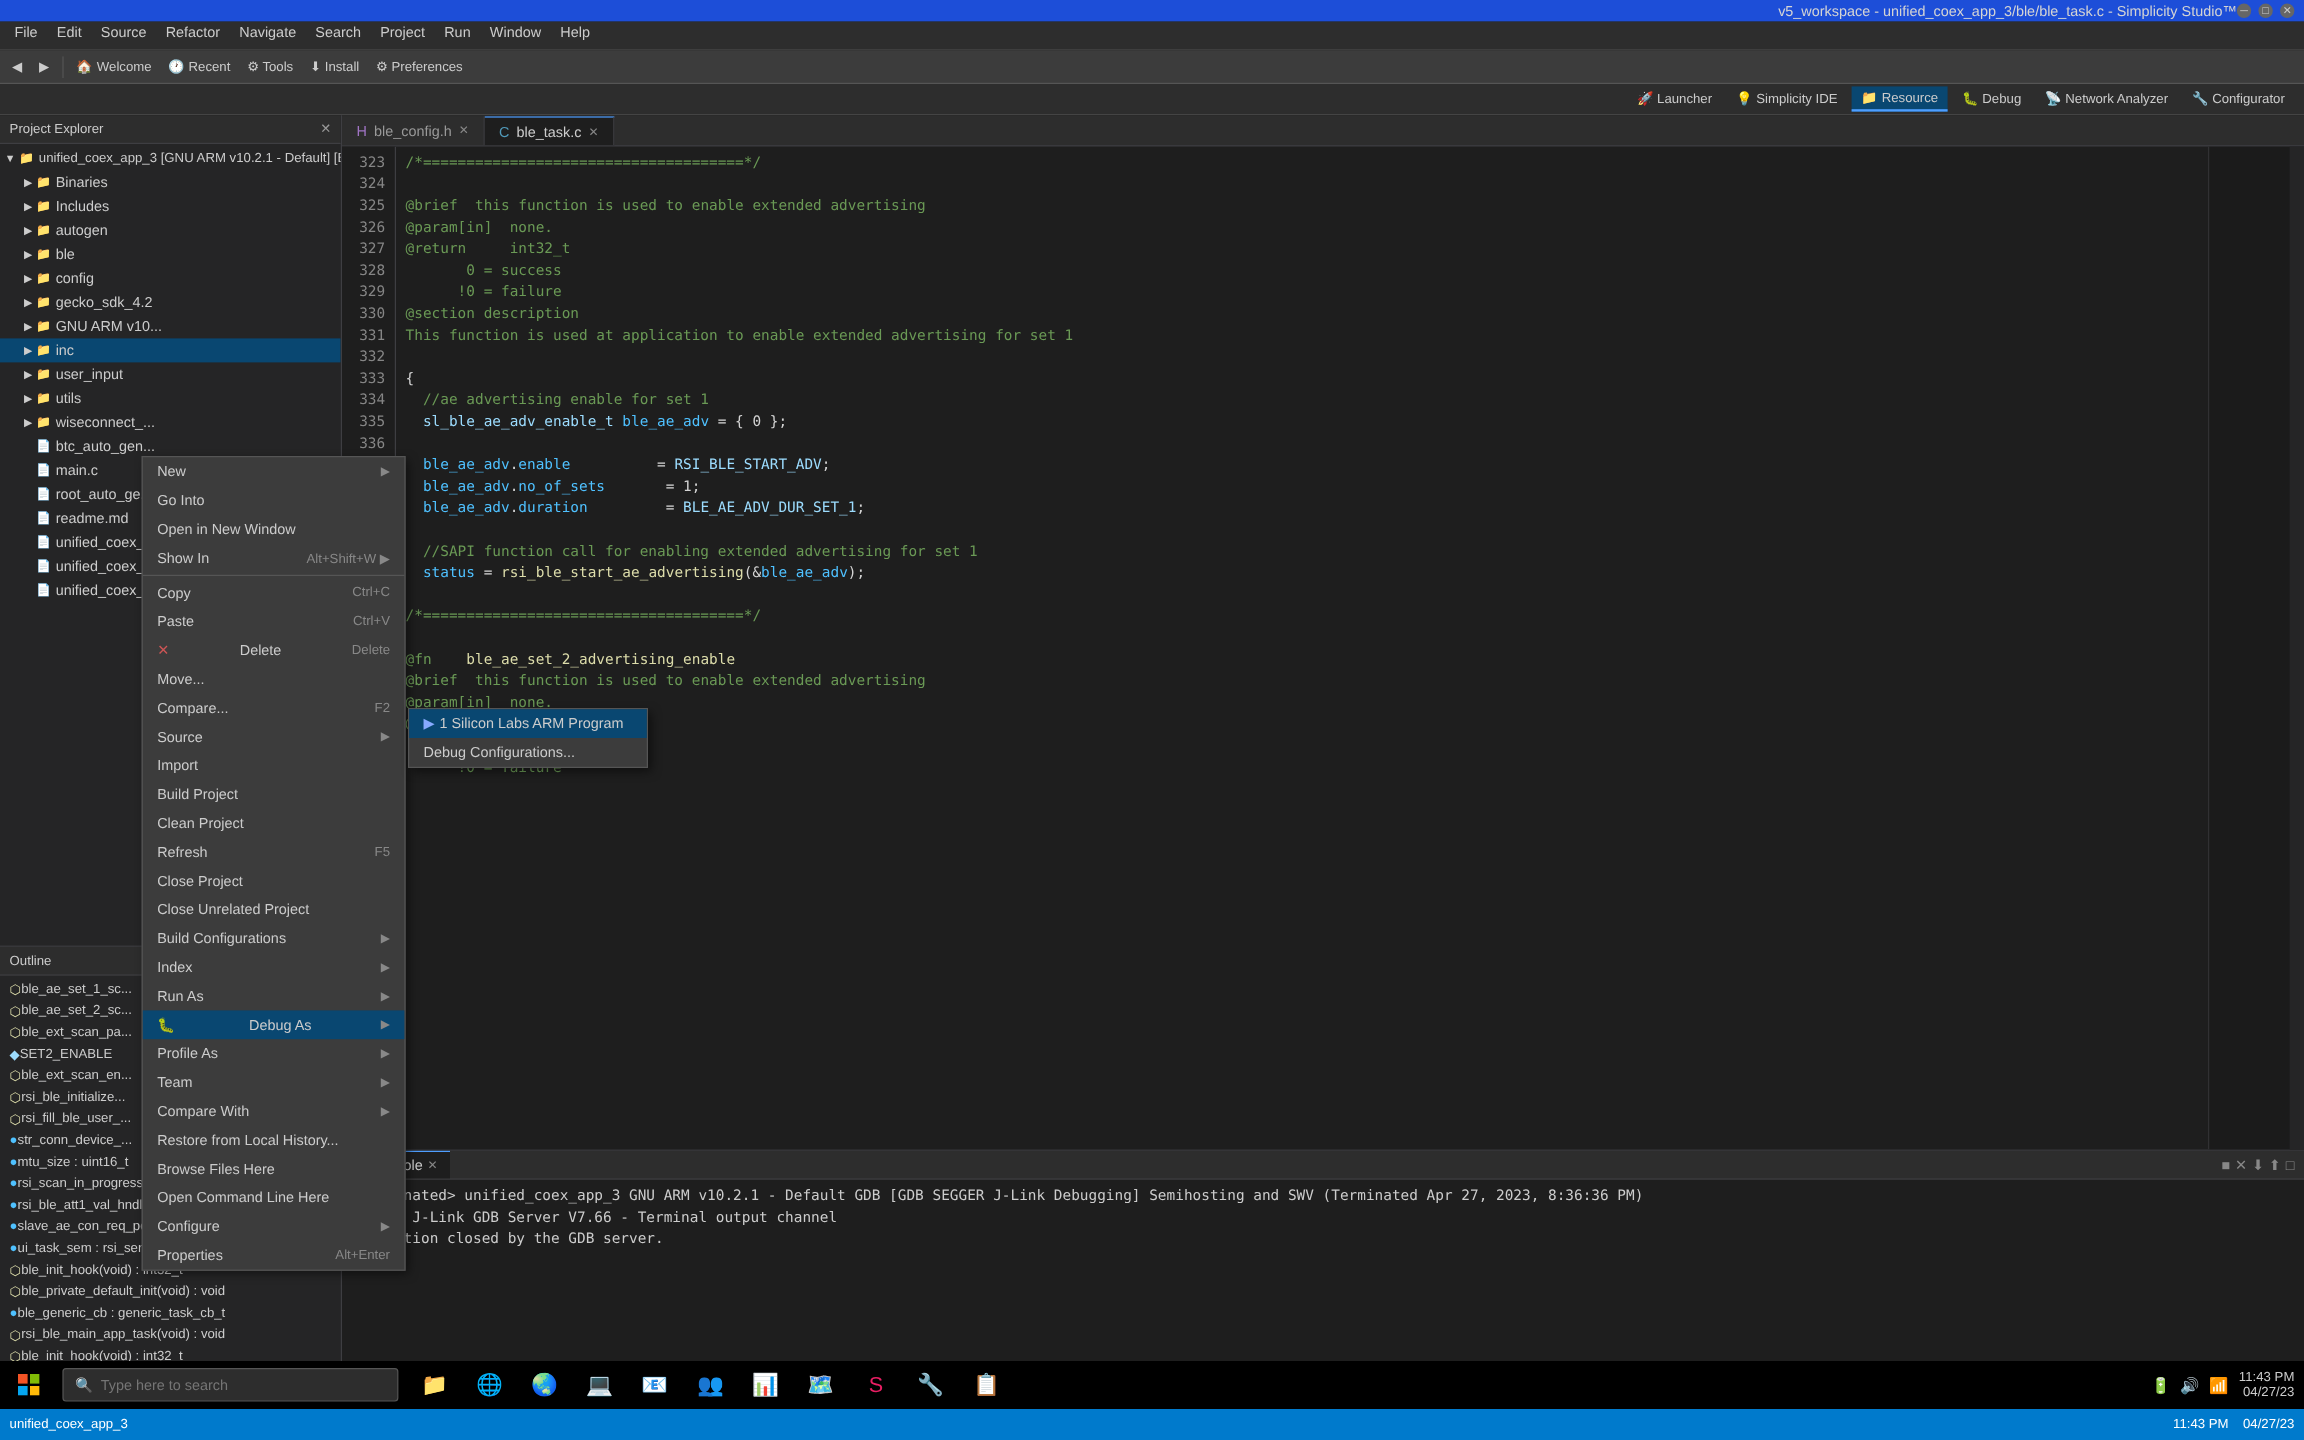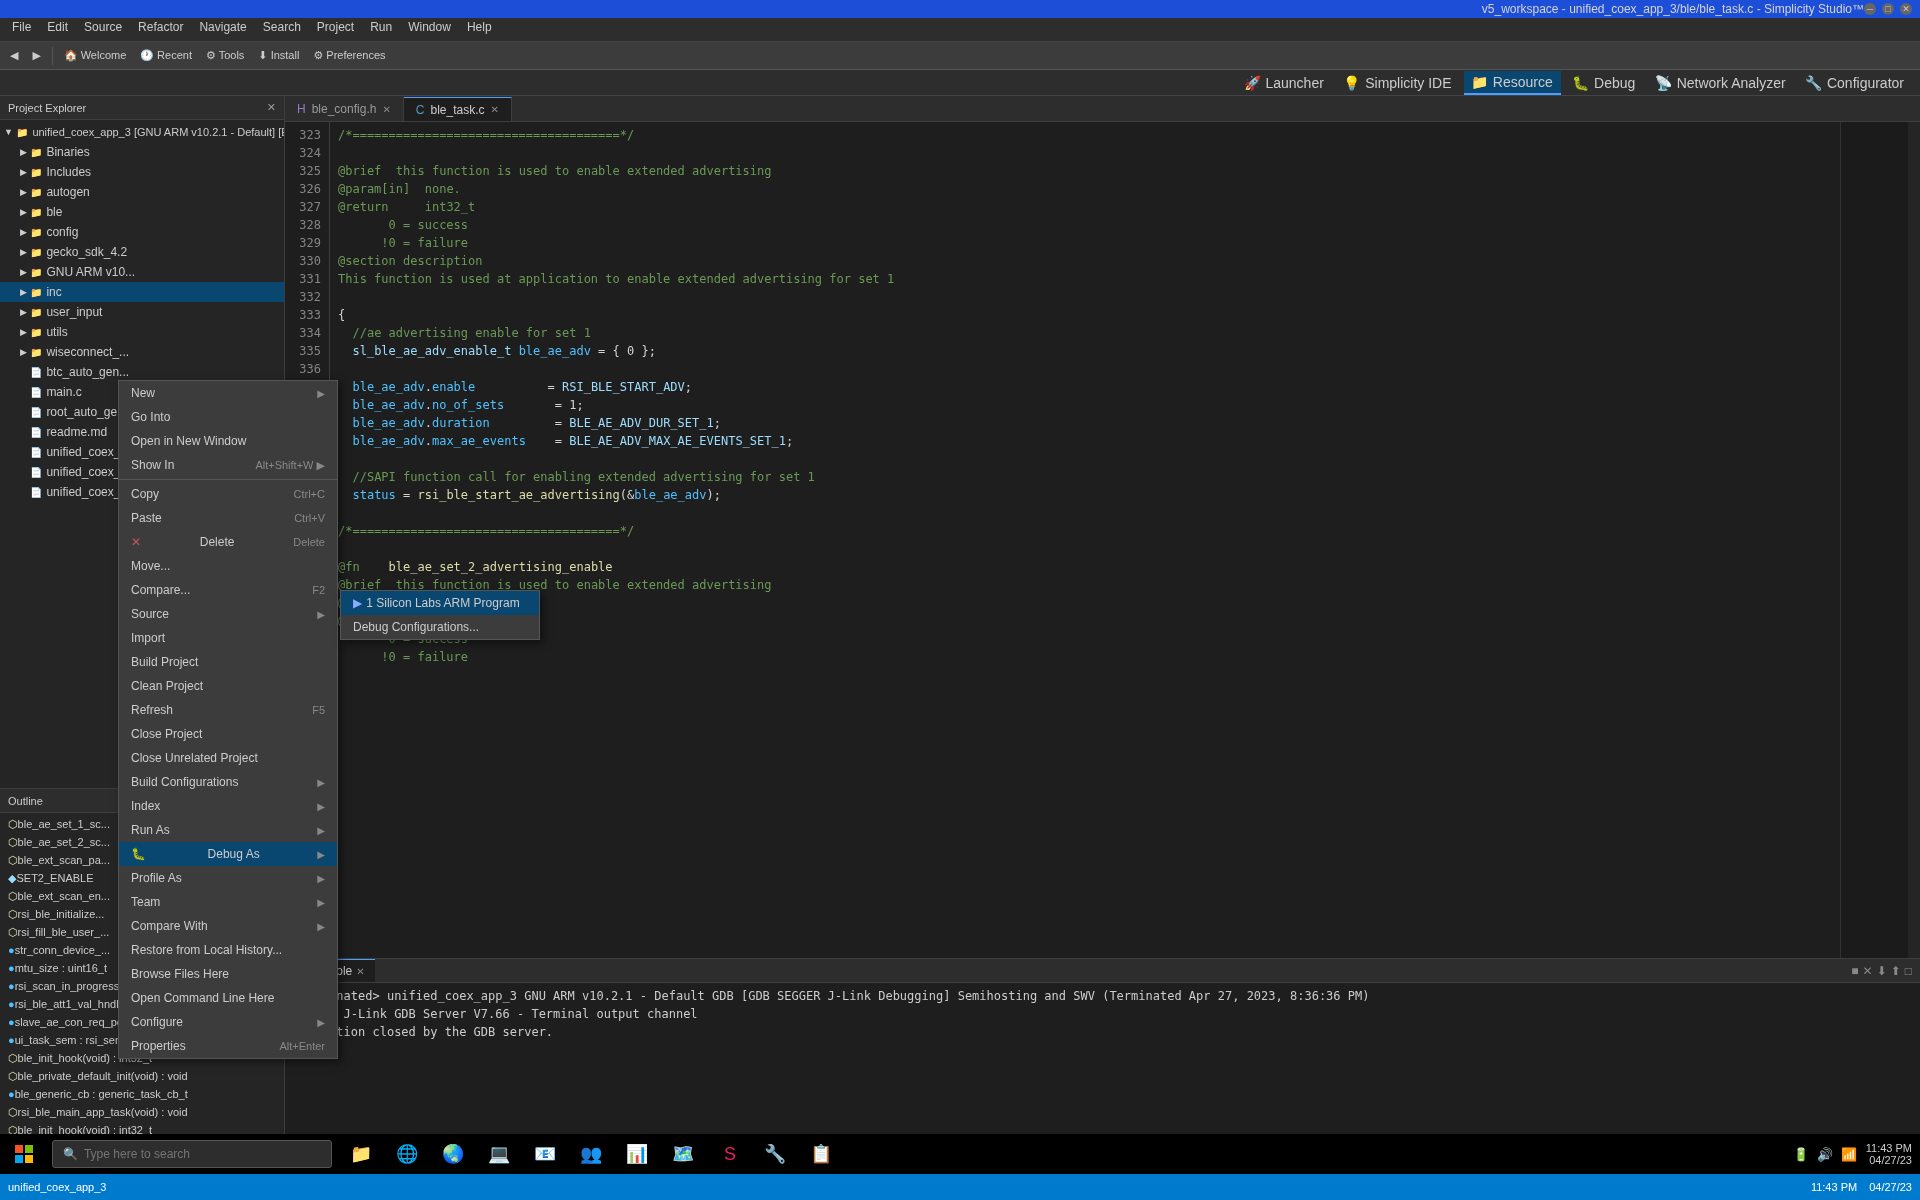--- a/index.html
+++ b/index.html
@@ -14,21 +14,21 @@
     #menu-bar { background: #2d2d2d; height: 24px; display: flex; align-items: flex-start; padding: 0 4px; border-bottom: 1px solid #444; }
     .menu-item { padding: 2px 8px; color: #cccccc; font-size: 12px; cursor: pointer; }
 
     
     #toolbar { background: #3c3c3c; height: 28px; display: flex; align-items: center; padding: 0 4px; border-bottom: 1px solid #555; gap: 2px; }
     .toolbar-btn { padding: 2px 6px; color: #cccccc; font-size: 11px; cursor: pointer; display: flex; align-items: center; gap: 3px; }
     .toolbar-separator { width: 1px; height: 18px; background: #555; margin: 0 3px; }
 
     
     #perspective-bar { background: #2d2d2d; height: 26px; display: flex; align-items: center; padding: 0 8px; border-bottom: 1px solid #444; justify-content: flex-end; gap: 4px; }
-    .perspective-item { padding: 3px 8px; color: #cccccc; font-size: 14px; cursor: pointer; display: flex; align-items: center; gap: 3px; }
+    .perspective-item { padding: 3px 8px; color: #cccccc; font-size: 11px; cursor: pointer; display: flex; align-items: center; gap: 3px; }
     .perspective-item.active { background: #094771; border-bottom: 2px solid #4e9eff; }
 
     
     #main-layout { display: flex; height: calc(1200px - 102px - 26px); }
 
     
     #left-panel { width: 285px; background: #252526; border-right: 1px solid #3e3e42; display: flex; flex-direction: column; }
 
     
     #project-explorer { flex: 1; overflow: hidden; display: flex; flex-direction: column; }
@@ -425,21 +425,20 @@
         <div class="code-line"><span class="cm">@section description</span></div>
         <div class="code-line"><span class="cm">This function is used at application to enable extended advertising for set 1</span></div>
         <div class="code-line">&nbsp;</div>
         <div class="code-line">{</div>
         <div class="code-line">&nbsp;&nbsp;<span class="cm">//ae advertising enable for set 1</span></div>
         <div class="code-line">&nbsp;&nbsp;<span class="macro">sl_ble_ae_adv_enable_t</span> <span class="param">ble_ae_adv</span> = { 0 };</div>
         <div class="code-line">&nbsp;</div>
         <div class="code-line">&nbsp;&nbsp;<span class="param">ble_ae_adv</span>.<span class="param">enable</span>&nbsp;&nbsp;&nbsp;&nbsp;&nbsp;&nbsp;&nbsp;&nbsp;&nbsp;&nbsp;= <span class="macro">RSI_BLE_START_ADV</span>;</div>
         <div class="code-line">&nbsp;&nbsp;<span class="param">ble_ae_adv</span>.<span class="param">no_of_sets</span>&nbsp;&nbsp;&nbsp;&nbsp;&nbsp;&nbsp;&nbsp;= 1;</div>
         <div class="code-line">&nbsp;&nbsp;<span class="param">ble_ae_adv</span>.<span class="param">duration</span>&nbsp;&nbsp;&nbsp;&nbsp;&nbsp;&nbsp;&nbsp;&nbsp;&nbsp;= <span class="macro">BLE_AE_ADV_DUR_SET_1</span>;</div>
-        <div class="code-line">&nbsp;&nbsp;<span class="param">ble_ae_adv</span>.<span class="param">max_ae_events</span>&nbsp;&nbsp;&nbsp;&nbsp;= <span class="macro">BLE_AE_ADV_MAX_AE_EVENTS_SET_1</span>;</div>
         <div class="code-line">&nbsp;</div>
         <div class="code-line">&nbsp;&nbsp;<span class="cm">//SAPI function call for enabling extended advertising for set 1</span></div>
         <div class="code-line">&nbsp;&nbsp;<span class="param">status</span> = <span class="fn">rsi_ble_start_ae_advertising</span>(&amp;<span class="param">ble_ae_adv</span>);</div>
         <div class="code-line">&nbsp;</div>
         <div class="code-line"><span class="cm">/*=====================================*/</span></div>
         <div class="code-line">&nbsp;</div>
         <div class="code-line"><span class="cm">@fn</span>&nbsp;&nbsp;&nbsp;&nbsp;<span class="fn">ble_ae_set_2_advertising_enable</span></div>
         <div class="code-line"><span class="cm">@brief</span>&nbsp;&nbsp;<span class="cm">this function is used to enable extended advertising</span></div>
         <div class="code-line"><span class="cm">@param[in]</span>&nbsp;&nbsp;<span class="cm">none.</span></div>
         <div class="code-line"><span class="cm">@return</span>&nbsp;&nbsp;&nbsp;&nbsp;&nbsp;<span class="cm">int32_t</span></div>

